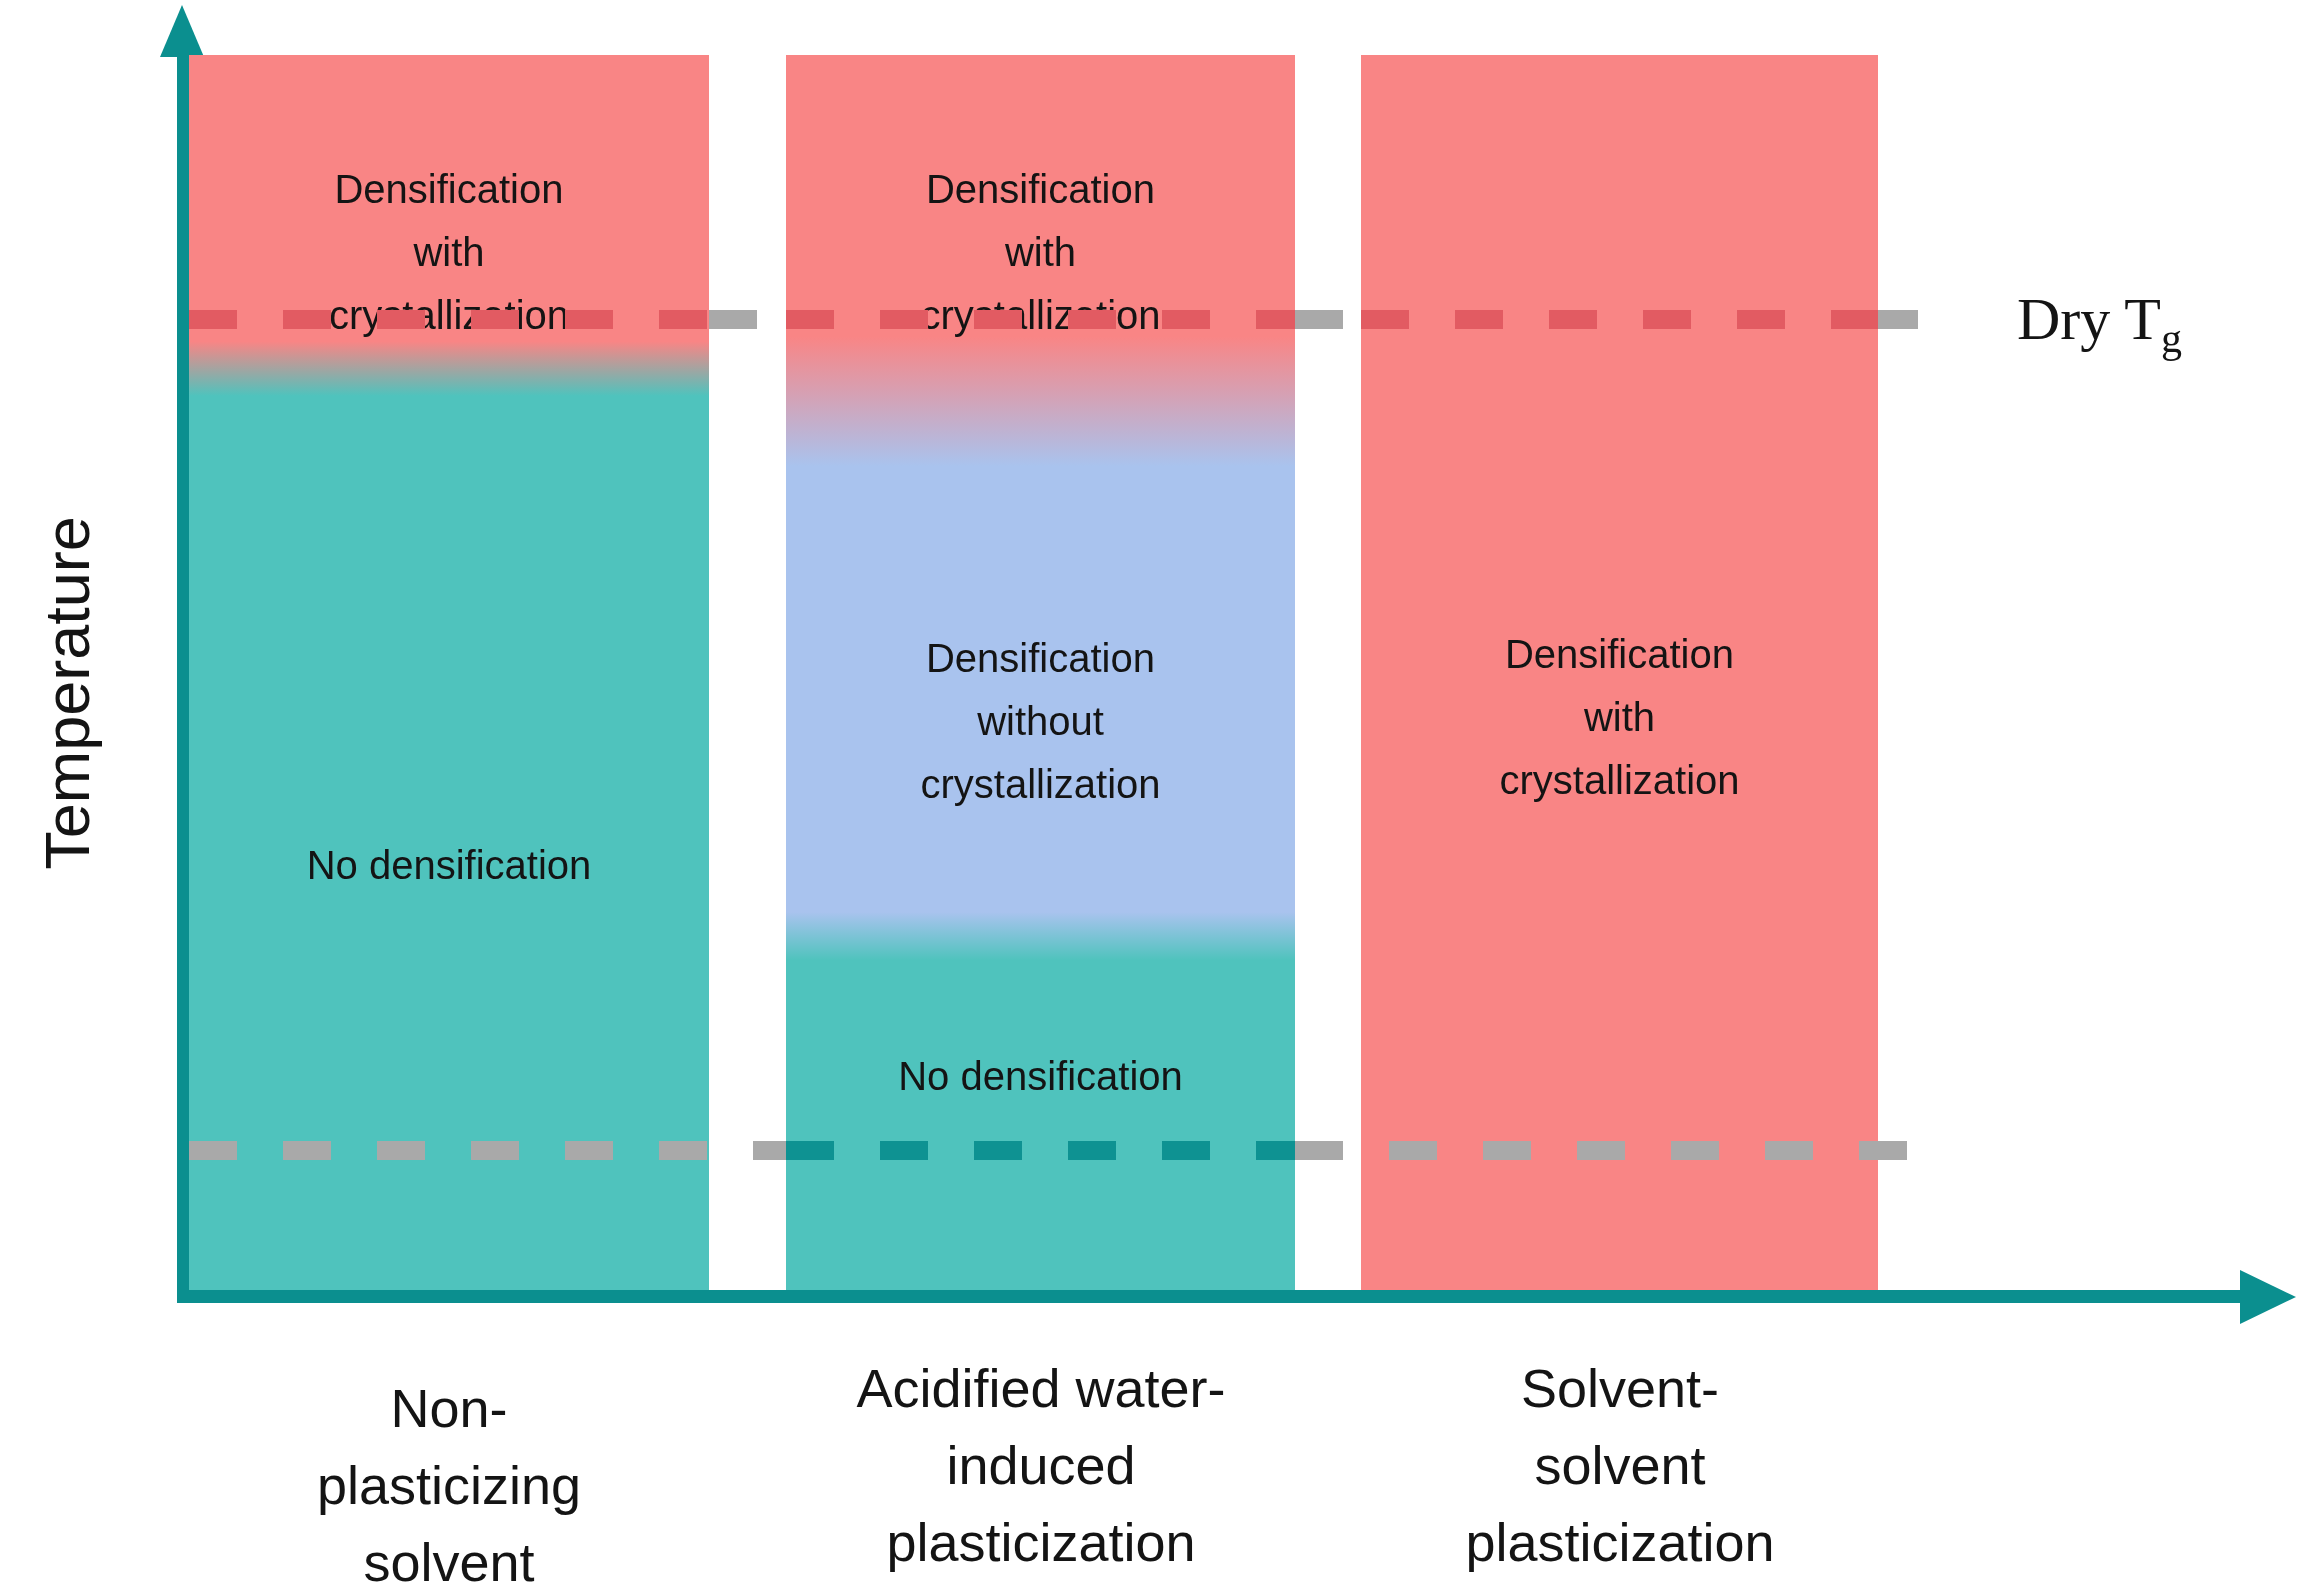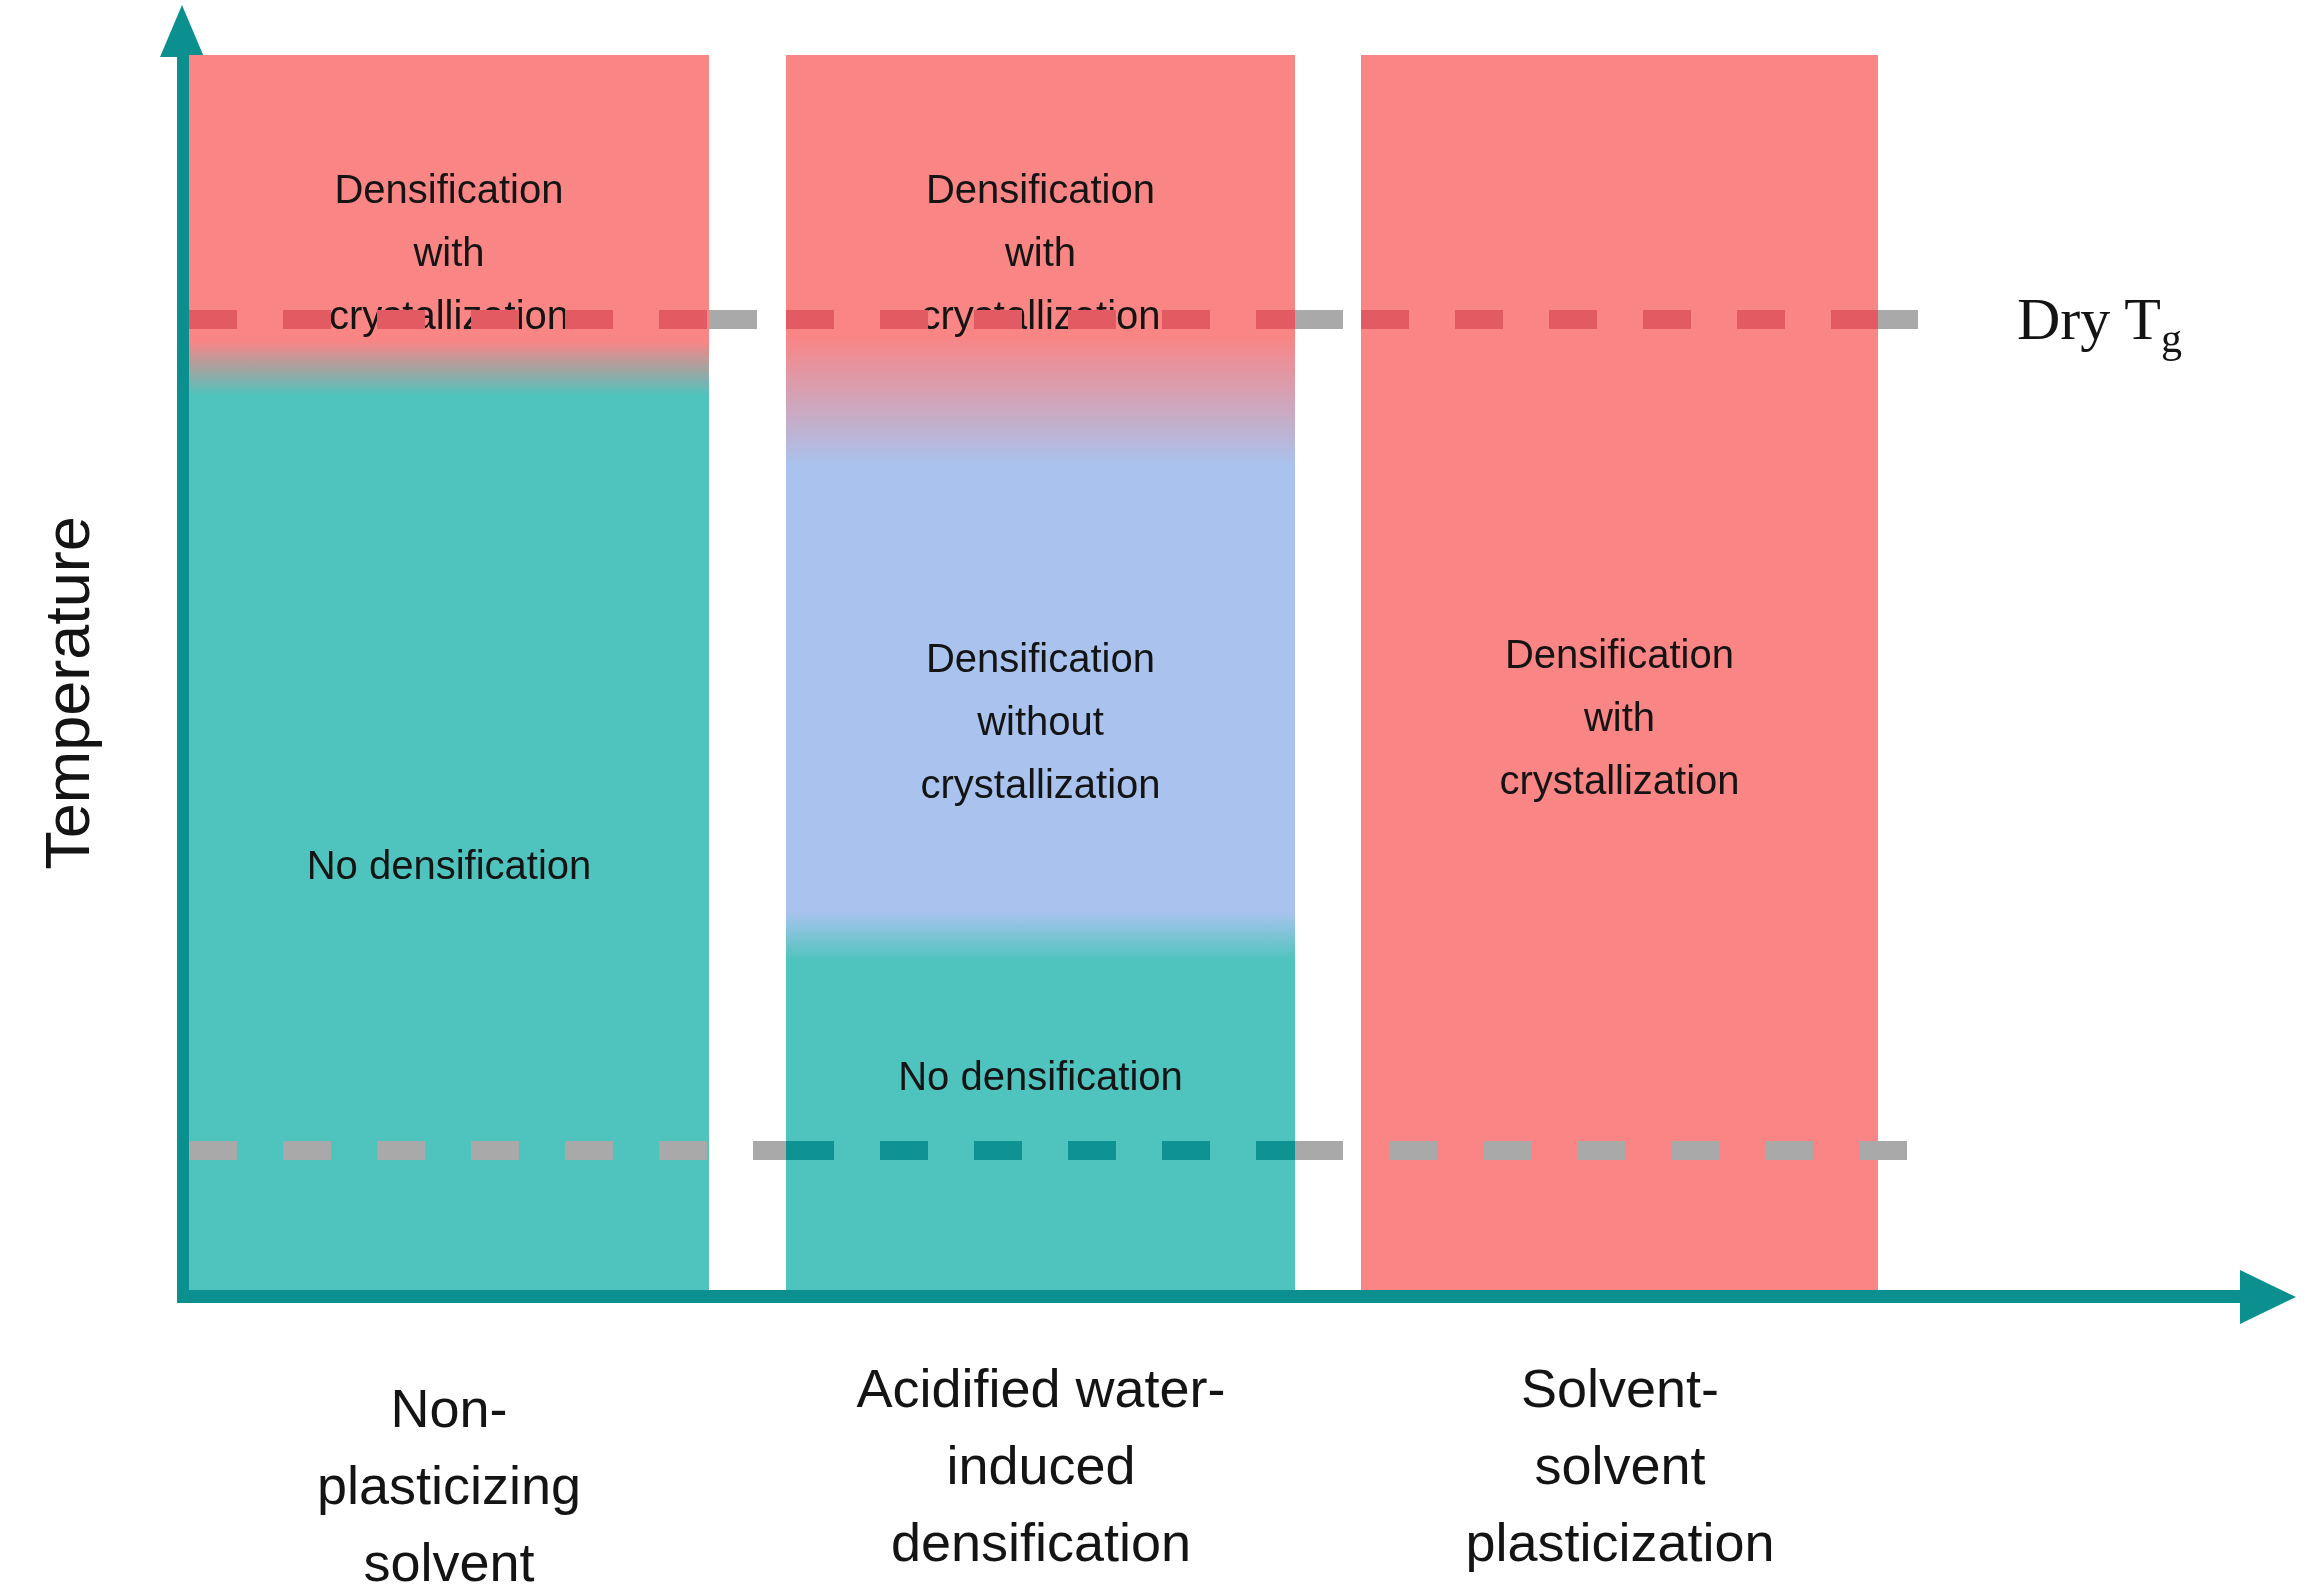--- a/index.html
+++ b/index.html
@@ -119,19 +119,19 @@
 
   <div class="dry-tg-label">
     <span>Dry T</span><sub>g</sub>
   </div>
 
   <div class="x-cat x-cat1">Non-
 plasticizing
 solvent</div>
   <div class="x-cat x-cat2">Acidified water-
 induced
-densification</div>
+plasticization</div>
   <div class="x-cat x-cat3">Solvent-
 solvent
 plasticization</div>
 
 </div>
 
 
 </body></html>

